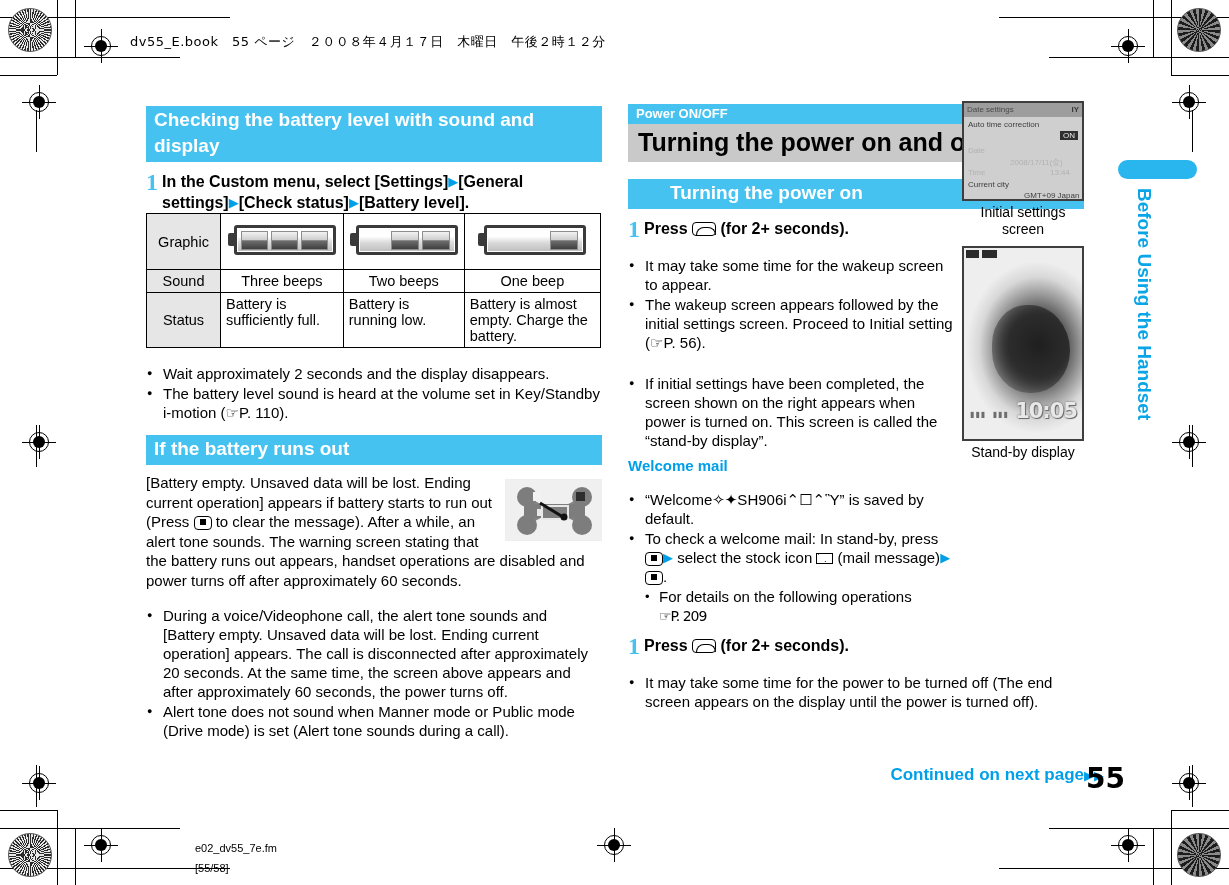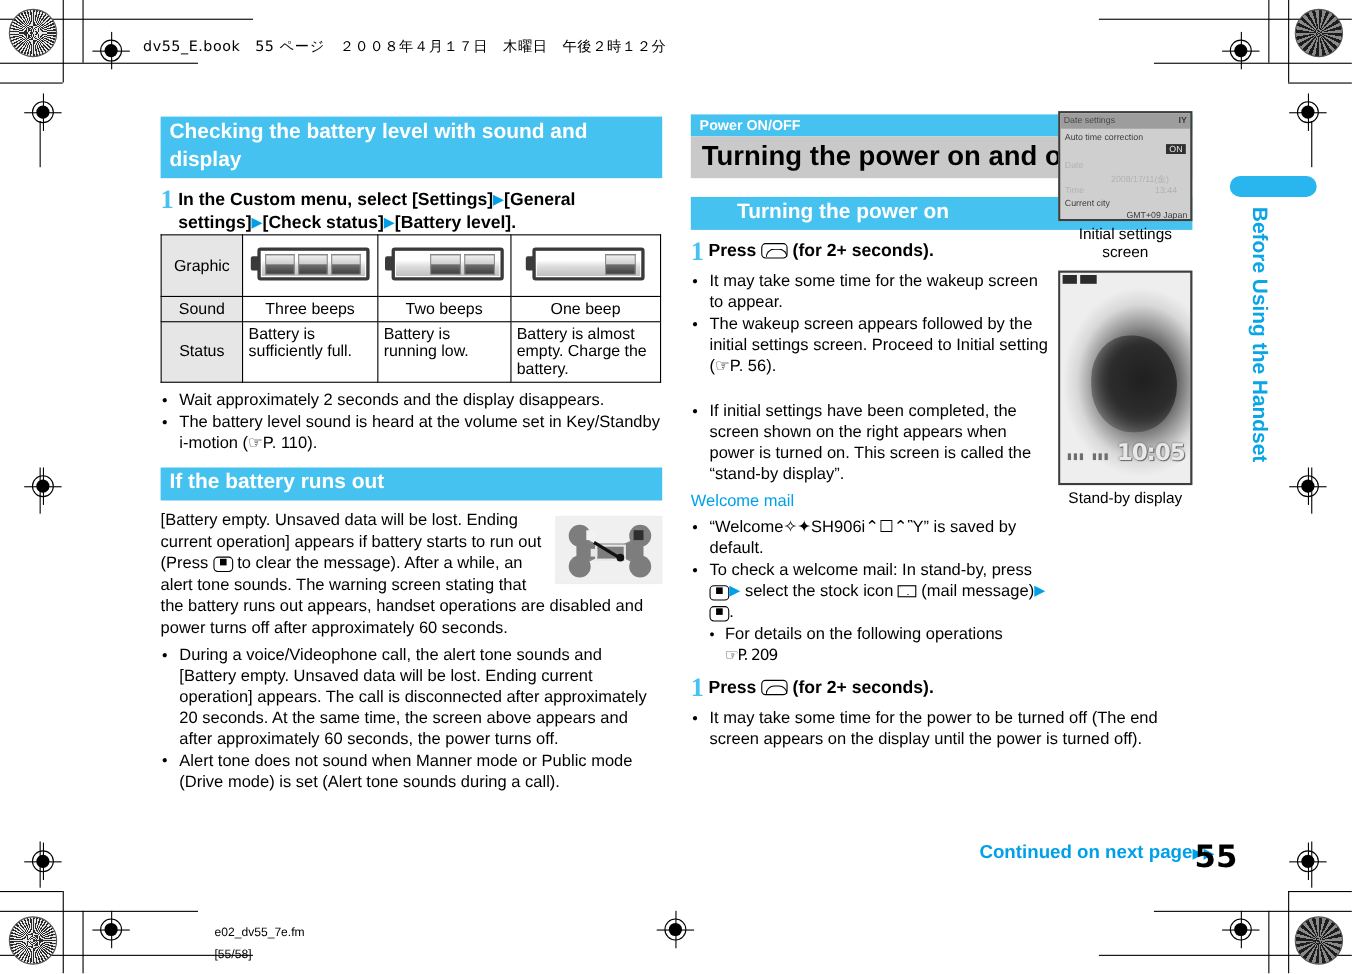--- a/index.html
+++ b/index.html
@@ -133,21 +133,21 @@
     background:#3a3a3a; border-radius:2px 0 0 2px;
   }
   .battimg .segs { position:absolute; left:13px; top:8px; right:8px; bottom:7px; display:flex; gap:3px; }
   .battimg .seg {
     flex:1; background:linear-gradient(180deg,#f2f2f2 0%,#cfcfcf 45%,#6e6e6e 52%,#3f3f3f 100%);
     border:1px solid #8d8d8d;
   }
   .battimg .seg.empty { background:transparent; border:none; }
 
   
-  ul.b { list-style:none; margin:6px 0 0 0; padding:0; }
+  ul.b { list-style:none; margin:16px 0 0 0; padding:0; }
   ul.b li {
     font-size:15px; line-height:19px; padding-left:17px; position:relative; margin-top:1px;
   }
   ul.b li::before {
     content:"\25CF"; position:absolute; left:1px; top:0px; font-size:9px; line-height:19px;
   }
   ul.b li.dash { padding-left:31px; }
   ul.b li.dash::before { content:"\2022"; left:17px; font-size:13px; }
 
   p.body { font-size:15px; line-height:19.5px; margin:5px 0 0 0; }
@@ -455,21 +455,21 @@
 
     <ul class="b" style="width:330px;">
       <li>It may take some time for the wakeup screen to appear.</li>
       <li>The wakeup screen appears followed by the initial settings screen. Proceed to Initial setting (☞P. 56).</li>
     </ul>
 
     <ul class="b" style="width:330px; margin-top:22px;">
       <li>If initial settings have been completed, the screen shown on the right appears when power is turned on. This screen is called the “stand-by display”.</li>
     </ul>
 
-    <div style="width:330px; margin-top:7px; color:#00a0e9; font-weight:normal; font-size:15px;">Welcome mail</div>
+    <div style="width:330px; margin-top:7px; color:#00a0e9; font-weight:bold; font-size:15px;">Welcome mail</div>
 
     <ul class="b" style="width:330px;">
       <li>“Welcome✧✦SH906i⌃☐⌃Ὓ” is saved by default.</li>
       <li><span>To check a welcome mail: In stand-by, press</span>
         <span class="key"><span class="dot"></span></span><span class="arrow-blue ptr">▶</span> <span>select the stock icon</span> <span class="mail-glyph"></span> <span>(mail message)</span><span class="arrow-blue ptr">▶</span> <span class="key"><span class="dot"></span></span>.
       </li>
       <li class="dash"><span>For details on the following operations</span><br><span class="hand">☞P. 209</span></li>
     </ul>
 
 

